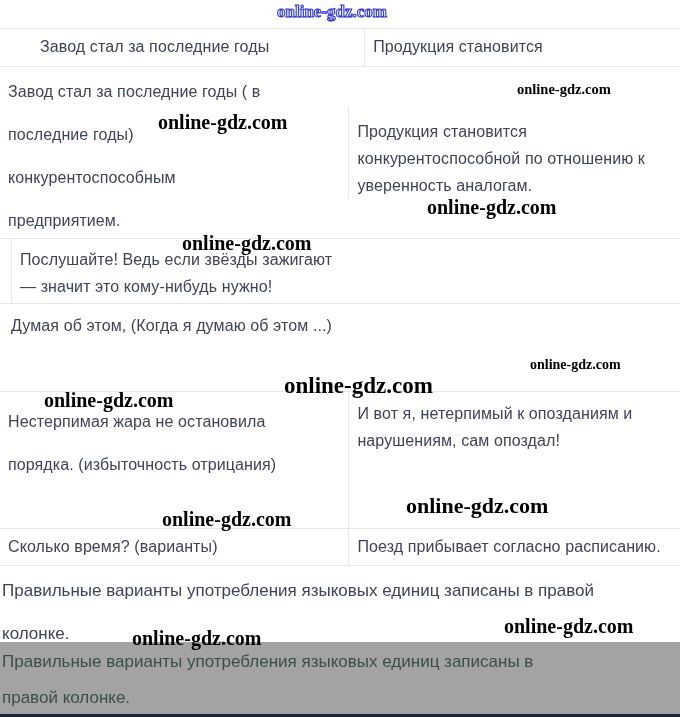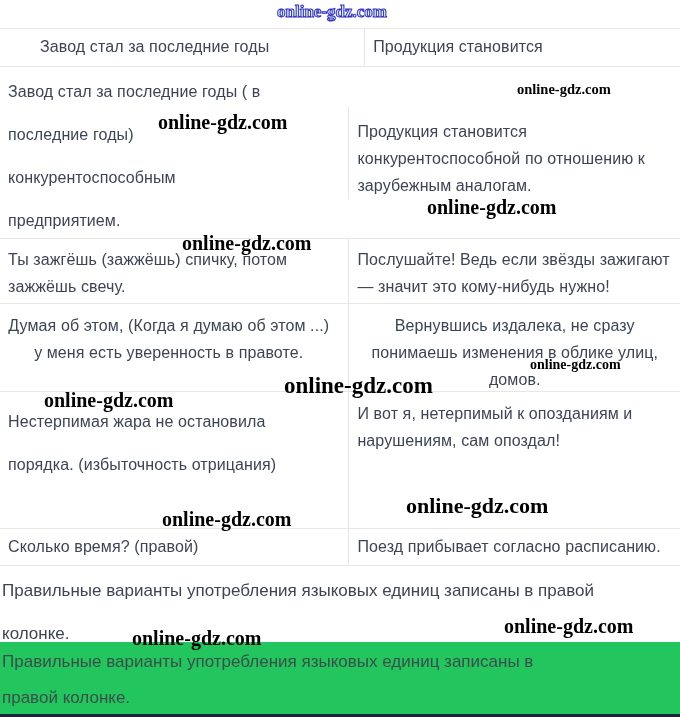--- a/index.html
+++ b/index.html
@@ -28,21 +28,21 @@
   .r4 .cell{padding-top:8px;}
   .r5 .cell-l{padding-top:8px;}
   .r5 .cell-r{padding-top:8px;}
   .r6 .cell{padding-top:4px;}
 
   
   .note{position:absolute;top:569px;left:0;width:620px;box-sizing:border-box;
         padding:0 6px 0 2px;font-size:17px;color:#3d4456;}
   .note .ln{line-height:43px;white-space:nowrap;}
   .note-hl{position:absolute;top:642px;left:0;width:680px;height:72px;box-sizing:border-box;
-           padding:2px 6px 0 2px;font-size:17px;color:#3b4f48;background:#22c55e;}
+           padding:2px 6px 0 2px;font-size:17px;color:#3b4f48;background:#a3a3a3;}
   .note-hl .ln{line-height:36px;white-space:nowrap;}
   .bottom-bar{position:absolute;top:714px;left:0;width:680px;height:3px;background:#1c2438;}
 
   
   .wm{position:absolute;color:#000;white-space:nowrap;line-height:1;pointer-events:none;font-family:Liberation Serif, serif;}
   .wm-outline{font-weight:700;color:#c5eef2;-webkit-text-stroke:1px #3d35c5;
               text-shadow:0 0 1px #3d35c5;}
   .w1{left:277px;top:3px;font-size:17px;}
   .w2{left:158px;top:112px;font-size:20px;font-weight:700;}
   .w3{left:517px;top:82px;font-size:14.5px;font-weight:600;}
@@ -76,61 +76,51 @@
     <div class="row r2">
       <div class="cell cell-l lh-big">
         <div class="ln">Завод стал за последние годы ( в</div>
         <div class="ln">последние годы)</div>
         <div class="ln">конкурентоспособным</div>
         <div class="ln">предприятием.</div>
       </div>
       <div class="cell cell-r">
         <div class="ln">Продукция становится</div>
         <div class="ln">конкурентоспособной по отношению к</div>
-        <div class="ln">зарубежным аналогам.</div>
+        <div class="ln">уверенность аналогам.</div>
       </div>
     </div>
 
     <div class="row r3">
-      <div class="cell cell-l">
-        <div class="ln">Ты зажгёшь (зажжёшь) спичку, потом</div>
-        <div class="ln">зажжёшь свечу.</div>
-      </div>
       <div class="cell cell-r">
         <div class="ln">Послушайте! Ведь если звёзды зажигают</div>
         <div class="ln">— значит это кому-нибудь нужно!</div>
       </div>
     </div>
 
     <div class="row r4">
       <div class="cell cell-l">
         <div class="ln">Думая об этом, (Когда я думаю об этом ...)</div>
-        <div class="ln">у меня есть уверенность в правоте.</div>
-      </div>
-      <div class="cell cell-r">
-        <div class="ln">Вернувшись издалека, не сразу</div>
-        <div class="ln">понимаешь изменения в облике улиц,</div>
-        <div class="ln">домов.</div>
       </div>
     </div>
 
     <div class="row r5">
       <div class="cell cell-l lh-big">
         <div class="ln">Нестерпимая жара не остановила</div>
         <div class="ln">порядка. (избыточность отрицания)</div>
       </div>
       <div class="cell cell-r">
         <div class="ln">И вот я, нетерпимый к опозданиям и</div>
         <div class="ln">нарушениям, сам опоздал!</div>
       </div>
     </div>
 
     <div class="row r6">
       <div class="cell cell-l">
-        <div class="ln">Сколько время? (правой)</div>
+        <div class="ln">Сколько время? (варианты)</div>
       </div>
       <div class="cell cell-r">
         <div class="ln">Поезд прибывает согласно расписанию.</div>
       </div>
     </div>
 
   </div>
 
   <div class="note">
     <div class="ln">Правильные варианты употребления языковых единиц записаны в правой</div>

